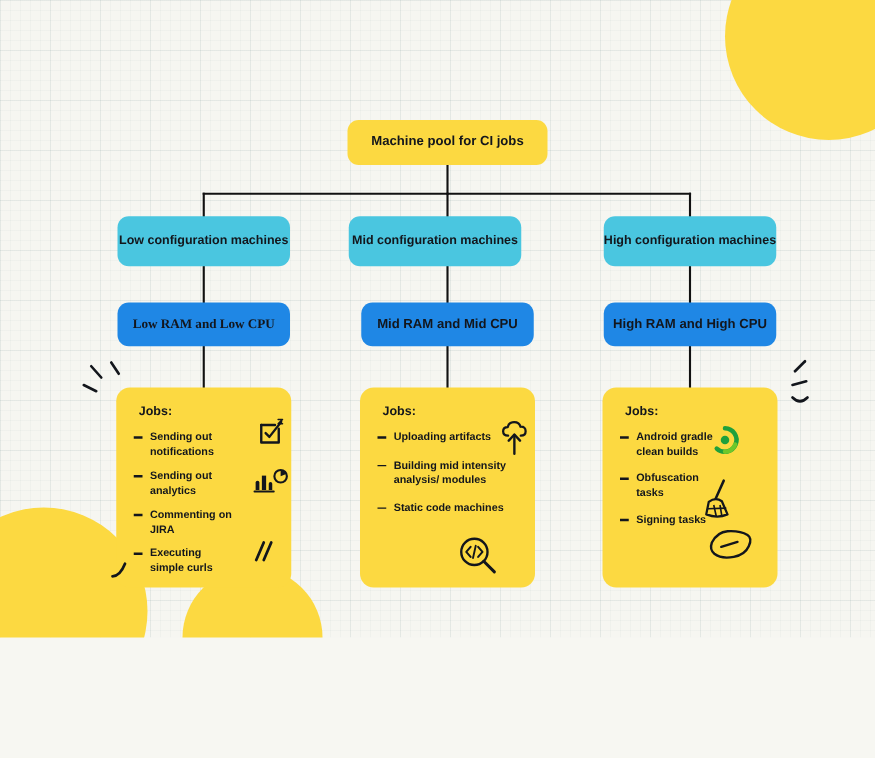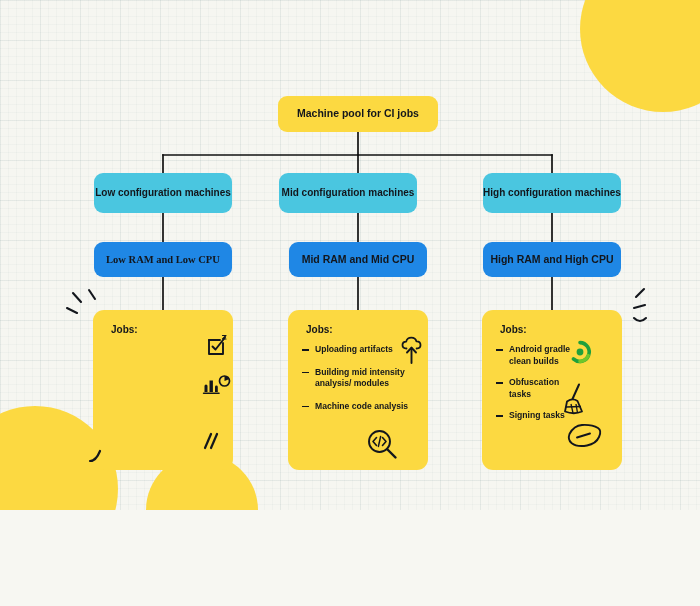--- a/index.html
+++ b/index.html
@@ -210,20 +210,26 @@
   </div>
   <div class="node node-spec spec-high">
     <span>High RAM and High CPU</span>
   </div>
   <div class="node node-spec spec-mid">
     <span>Mid RAM and Mid CPU</span>
   </div>
 
   <div class="card card-low">
     <div class="card-title">Jobs:</div>
+    <ul class="job-list">
+      <li class="job-item" style="width:78px;">Sending out notifications</li>
+      <li class="job-item" style="width:66px;">Sending out analytics</li>
+      <li class="job-item" style="width:86px;">Commenting on JIRA</li>
+      <li class="job-item" style="width:66px;">Executing simple curls</li>
+    </ul>
 
     <span class="card-icon" style="left:113px; top:24px;">
       <svg width="24" height="24" viewBox="0 0 24 24">
         <path d="M3 6 L3 20 L17 20 L17 9" fill="none" stroke="#13161c" stroke-width="1.9" stroke-linecap="round" stroke-linejoin="round"></path>
         <path d="M3 6 L14 6" fill="none" stroke="#13161c" stroke-width="1.9" stroke-linecap="round"></path>
         <path d="M6.5 12.5 L9.5 15.5 L19 3.5" fill="none" stroke="#13161c" stroke-width="1.9" stroke-linecap="round" stroke-linejoin="round"></path>
         <path d="M16.5 1.5 L20 1.5 L16.5 5 L20 5" fill="none" stroke="#13161c" stroke-width="1.2" stroke-linecap="round" stroke-linejoin="round"></path>
       </svg>
     </span>
 
@@ -244,21 +250,21 @@
         <line x1="10" y1="16" x2="16" y2="2" stroke="#13161c" stroke-width="2.2" stroke-linecap="round"></line>
       </svg>
     </span>
   </div>
 
   <div class="card card-mid">
     <div class="card-title">Jobs:</div>
     <ul class="job-list">
       <li class="job-item" style="width:105px; margin-bottom:11px;">Uploading artifacts</li>
       <li class="job-item" style="width:108px; margin-bottom:11px;">Building mid intensity analysis/ modules</li>
-      <li class="job-item" style="width:112px;">Machine code analysis</li>
+      <li class="job-item" style="width:112px;">Static code machines</li>
     </ul>
 
     <span class="card-icon" style="left:112px; top:26px;">
       <svg width="26" height="30" viewBox="0 0 26 30">
         <path d="M6.5 12.5 Q2.5 12.5 2.5 9 Q2.5 5.6 6.2 5.6 Q7 1.6 11.3 1.6 Q15.6 1.6 16.4 5.4 Q20.5 5.2 20.5 9 Q20.5 12.5 16.6 12.5" fill="none" stroke="#13161c" stroke-width="1.8" stroke-linecap="round" stroke-linejoin="round"></path>
         <line x1="11.5" y1="27" x2="11.5" y2="12" stroke="#13161c" stroke-width="1.9" stroke-linecap="round"></line>
         <path d="M7 16.5 L11.5 11.6 L16 16.5" fill="none" stroke="#13161c" stroke-width="1.9" stroke-linecap="round" stroke-linejoin="round"></path>
       </svg>
     </span>
 

